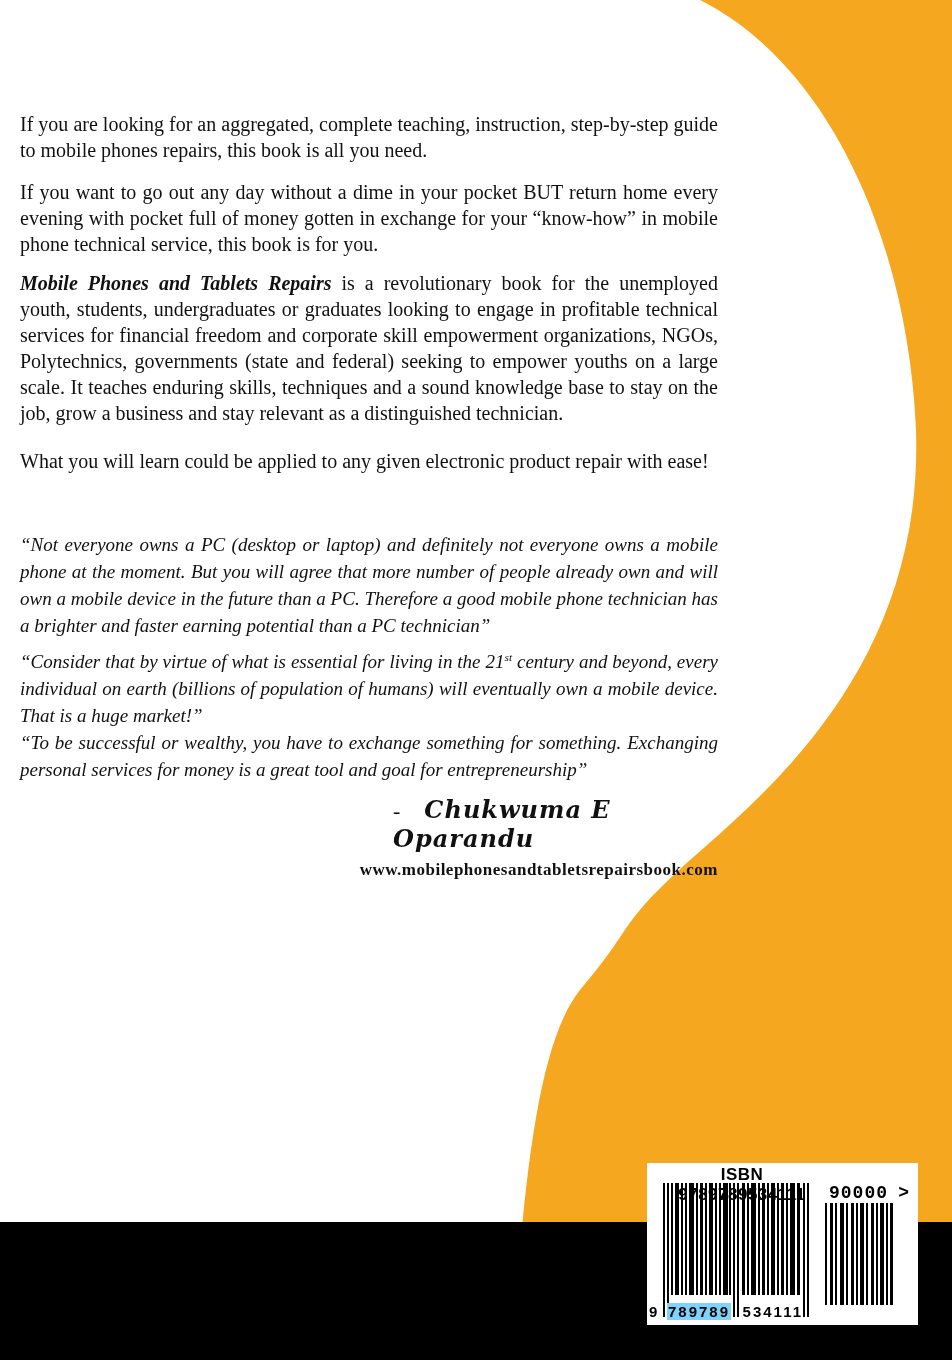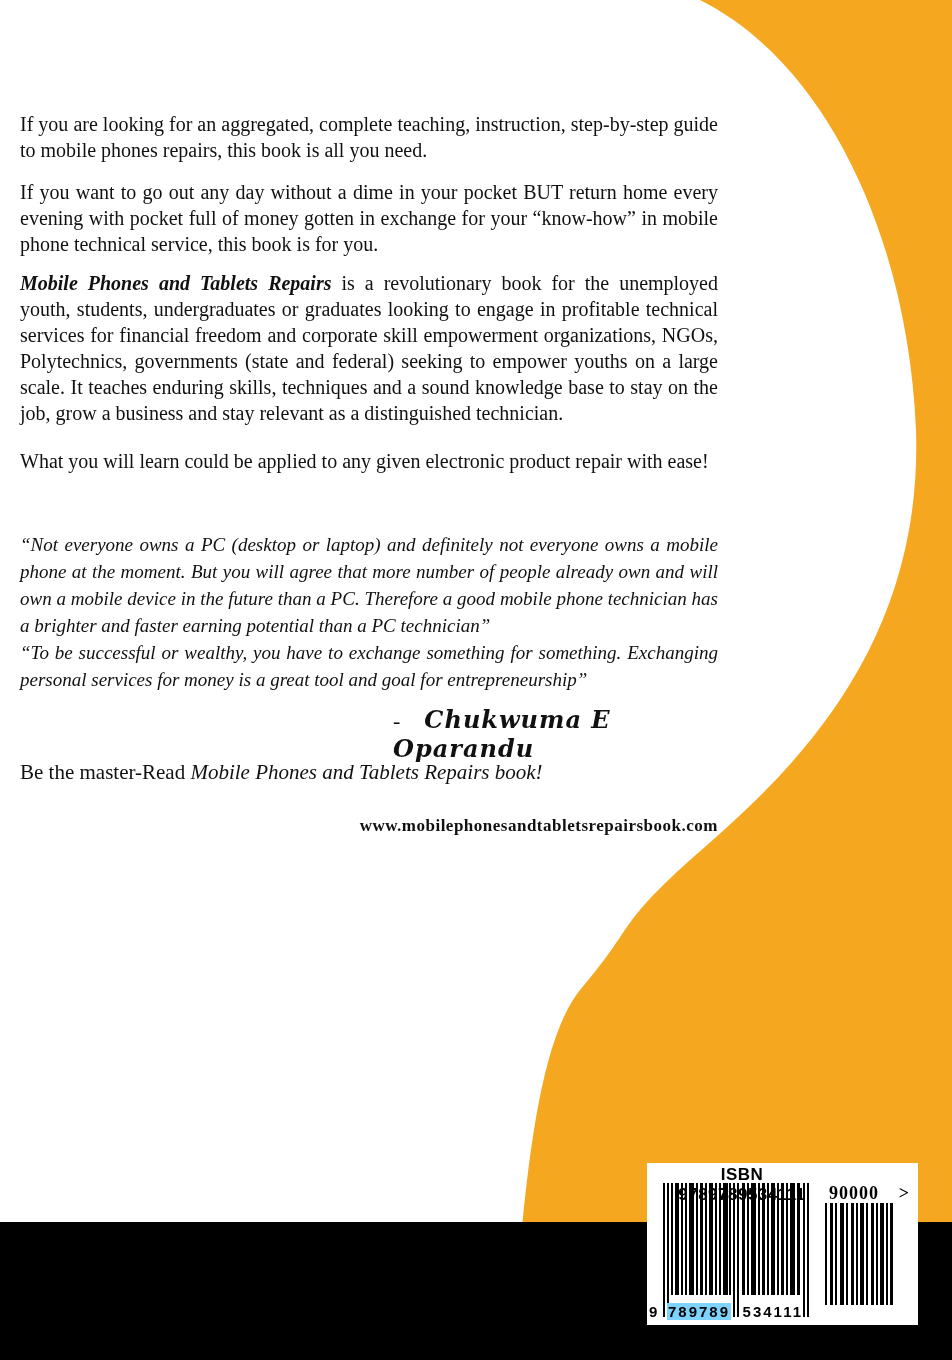--- a/index.html
+++ b/index.html
@@ -31,21 +31,21 @@
   p.cta{margin-top:20px;text-align:left;font-size:21px;}
   p.website{margin-top:28px;text-align:right;margin-left:60px;font-weight:bold;font-size:17px;letter-spacing:0.5px;}
   
   .barcode-box{position:absolute;left:647px;top:1163px;width:271px;height:162px;background:#fff;z-index:4;}
   .isbn-label{
     position:absolute;left:10px;top:2px;width:170px;text-align:center;
     font-family:"Liberation Sans",sans-serif;font-size:17px;font-weight:600;letter-spacing:0.5px;color:#000;
   }
   .price-row{
     position:absolute;left:182px;top:20px;width:88px;display:flex;justify-content:space-between;align-items:flex-start;
-    font-family:Liberation Serif, serif;font-size:18px;font-weight:600;letter-spacing:1px;color:#000;
+    font-family:Liberation Mono, monospace;font-size:18px;font-weight:600;letter-spacing:1px;color:#000;
   }
   .price-row .caret{letter-spacing:0;margin-right:8px;}
   .main-bars{position:absolute;left:16px;top:20px;}
   .supp-bars{position:absolute;left:178px;top:40px;}
   .digits{
     position:absolute;left:0;top:140px;width:271px;height:20px;
     font-family:"Liberation Sans",sans-serif;font-size:15px;font-weight:600;color:#000;
   }
   .digits .d0{position:absolute;left:2px;top:0;}
   .digits .d1{position:absolute;left:20px;top:0;width:64px;text-align:center;letter-spacing:2px;background:#7dd3fc;}
@@ -68,27 +68,27 @@
 
   <div class="black-band"></div>
 
   <div class="content">
     <p class="para1">If you are looking for an aggregated, complete teaching, instruction, step-by-step guide to mobile phones repairs, this book is all you need.</p>
     <p class="para2">If you want to go out any day without a dime in your pocket BUT return home every evening with pocket full of money gotten in exchange for your “know-how” in mobile phone technical service, this book is for you.</p>
     <p class="para3"><span class="lead">Mobile Phones and Tablets Repairs</span><span> is a revolutionary book for the unemployed youth, students, undergraduates or graduates looking to engage in profitable technical services for financial freedom and corporate skill empowerment organizations, NGOs, Polytechnics, governments (state and federal) seeking to empower youths on a large scale. It teaches enduring skills, techniques and a sound knowledge base to stay on the job, grow a business and stay relevant as a distinguished technician.</span></p>
     <p class="para4">What you will learn could be applied to any given electronic product repair with ease!</p>
 
     <p class="quote q1">“Not everyone owns a PC (desktop or laptop) and definitely not everyone owns a mobile phone at the moment. But you will agree that more number of people already own and will own a mobile device in the future than a PC. Therefore a good mobile phone technician has a brighter and faster earning potential than a PC technician”</p>
+    <p class="quote q2"><span>“Consider that by virtue of what is essential for living in the 21</span><sup>st</sup><span> century and beyond, every individual on earth (billions of population of humans) will eventually own a mobile device. That is a huge market!”</span></p>
     <p class="quote q3">“To be successful or wealthy, you have to exchange something for something. Exchanging personal services for money is a great tool and goal for entrepreneurship”</p>
 
     <div class="signature">
       <span class="dash">-</span><span class="script">Chukwuma E Oparandu</span>
     </div>
 
-    <p class="cta"><span>Be the master-Read </span><i>Mobile Phones and Tablets Repairs book!</i></p>
 
     <p class="website">www.mobilephonesandtabletsrepairsbook.com</p>
   </div>
 
   <div class="barcode-box">
     <div class="isbn-label">ISBN 9789789534111</div>
 
     <div class="price-row">
       <span>90000</span>
       <span class="caret">&gt;</span>

